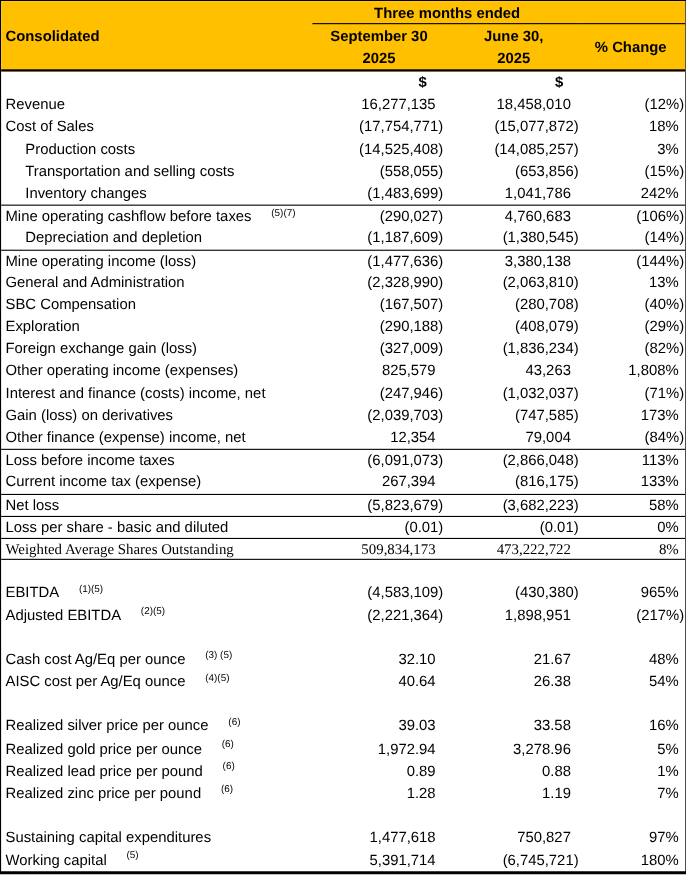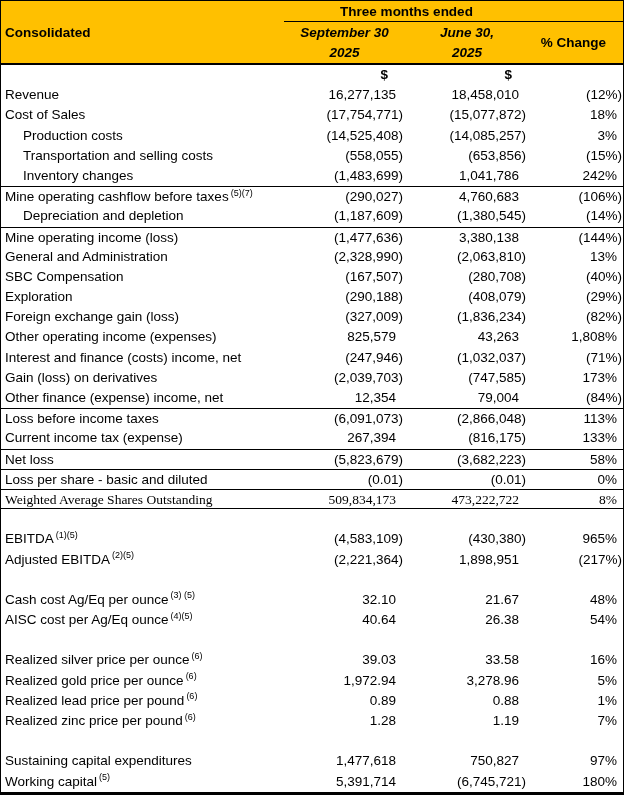--- a/index.html
+++ b/index.html
@@ -18,34 +18,34 @@
     grid-template-columns:283px 121px 124px 94px;
     grid-template-rows:21px 41px;
     background:#FFC000;
     border-bottom:2px solid #000;
     font-weight:bold;
   }
   .h-corner{grid-row:1/3;grid-column:1;display:flex;align-items:center;padding-left:4px;}
   .h-group{grid-row:1;grid-column:2/4;text-align:center;line-height:21px;border-bottom:1.5px solid #000;}
   .h-group-ext{grid-row:1;grid-column:4;border-bottom:1.5px solid #000;}
   .h-col{grid-row:2;grid-column:auto;text-align:center;line-height:20px;padding-top:1px;}
-  .h-col span{display:block;font-style:italic;}
+  .h-col span{display:block;}
   .h-pct{grid-row:2;grid-column:4;display:flex;align-items:center;justify-content:flex-end;padding-right:17px;}
   
   .row{
     display:grid;
     grid-template-columns:283px 121px 124px 94px;
     height:20.2px;line-height:20.2px;
   }
   .row.bt{border-top:1.5px solid #000;}
   .row.bb{border-bottom:1.5px solid #000;font-family:Liberation Serif, serif;}
   .c{overflow:hidden;white-space:nowrap;}
   .label{padding-left:4px;}
   .label.ind{padding-left:22px;}
-  .label sup{font-size:9px;vertical-align:super;line-height:0;margin-left:2px;}
+  .label sup{font-size:9px;vertical-align:super;line-height:0;margin-left:18px;}
   .num{text-align:right;}
   .n1{padding-right:9px;}  .n1.paren{padding-right:2px;}
   .n2{padding-right:10px;} .n2.paren{padding-right:3px;}
   .n3{padding-right:6px;}  .n3.paren{padding-right:1px;}
   .cur{font-weight:bold;}
   .cur.n1{padding-right:17px;}
   .cur.n2{padding-right:17px;}
 </style>
 </head>
 <body>

